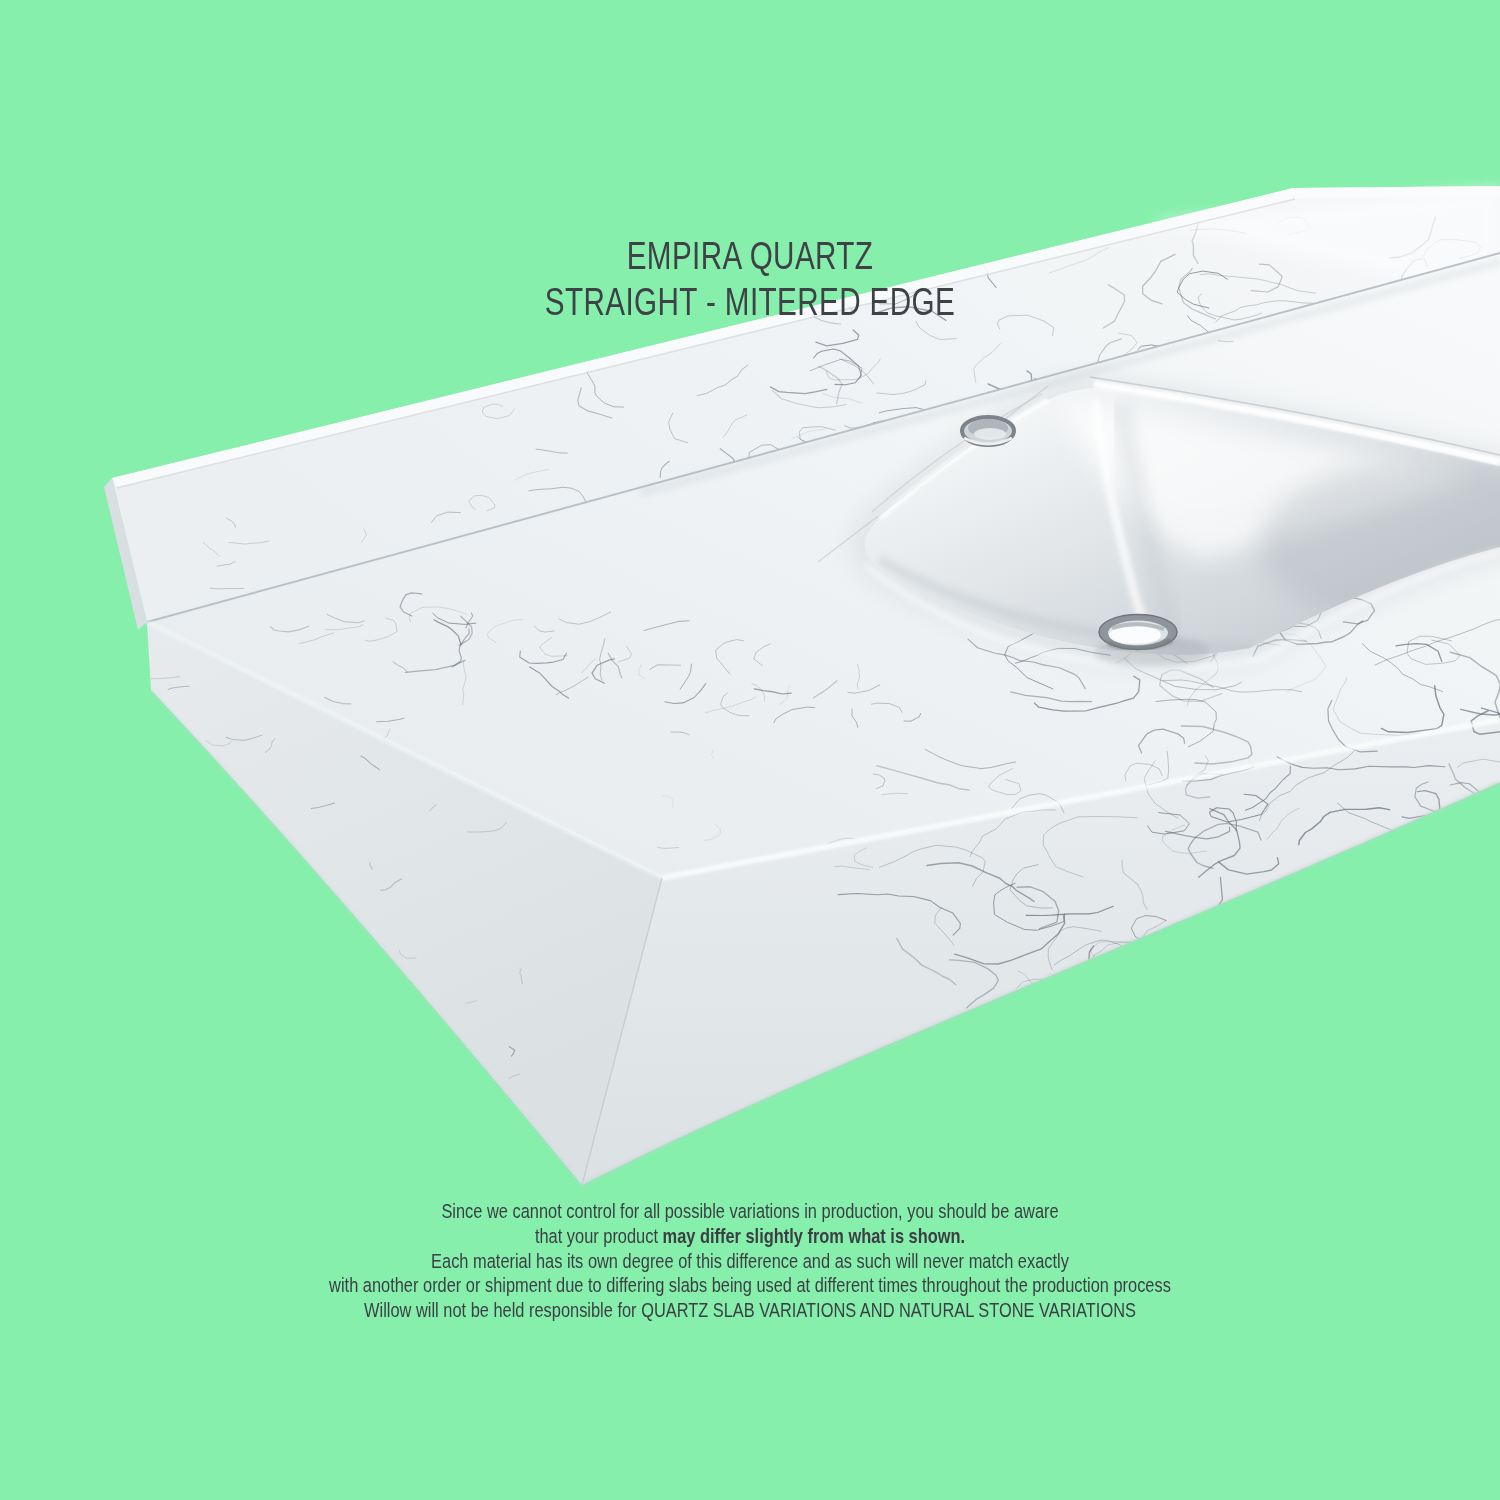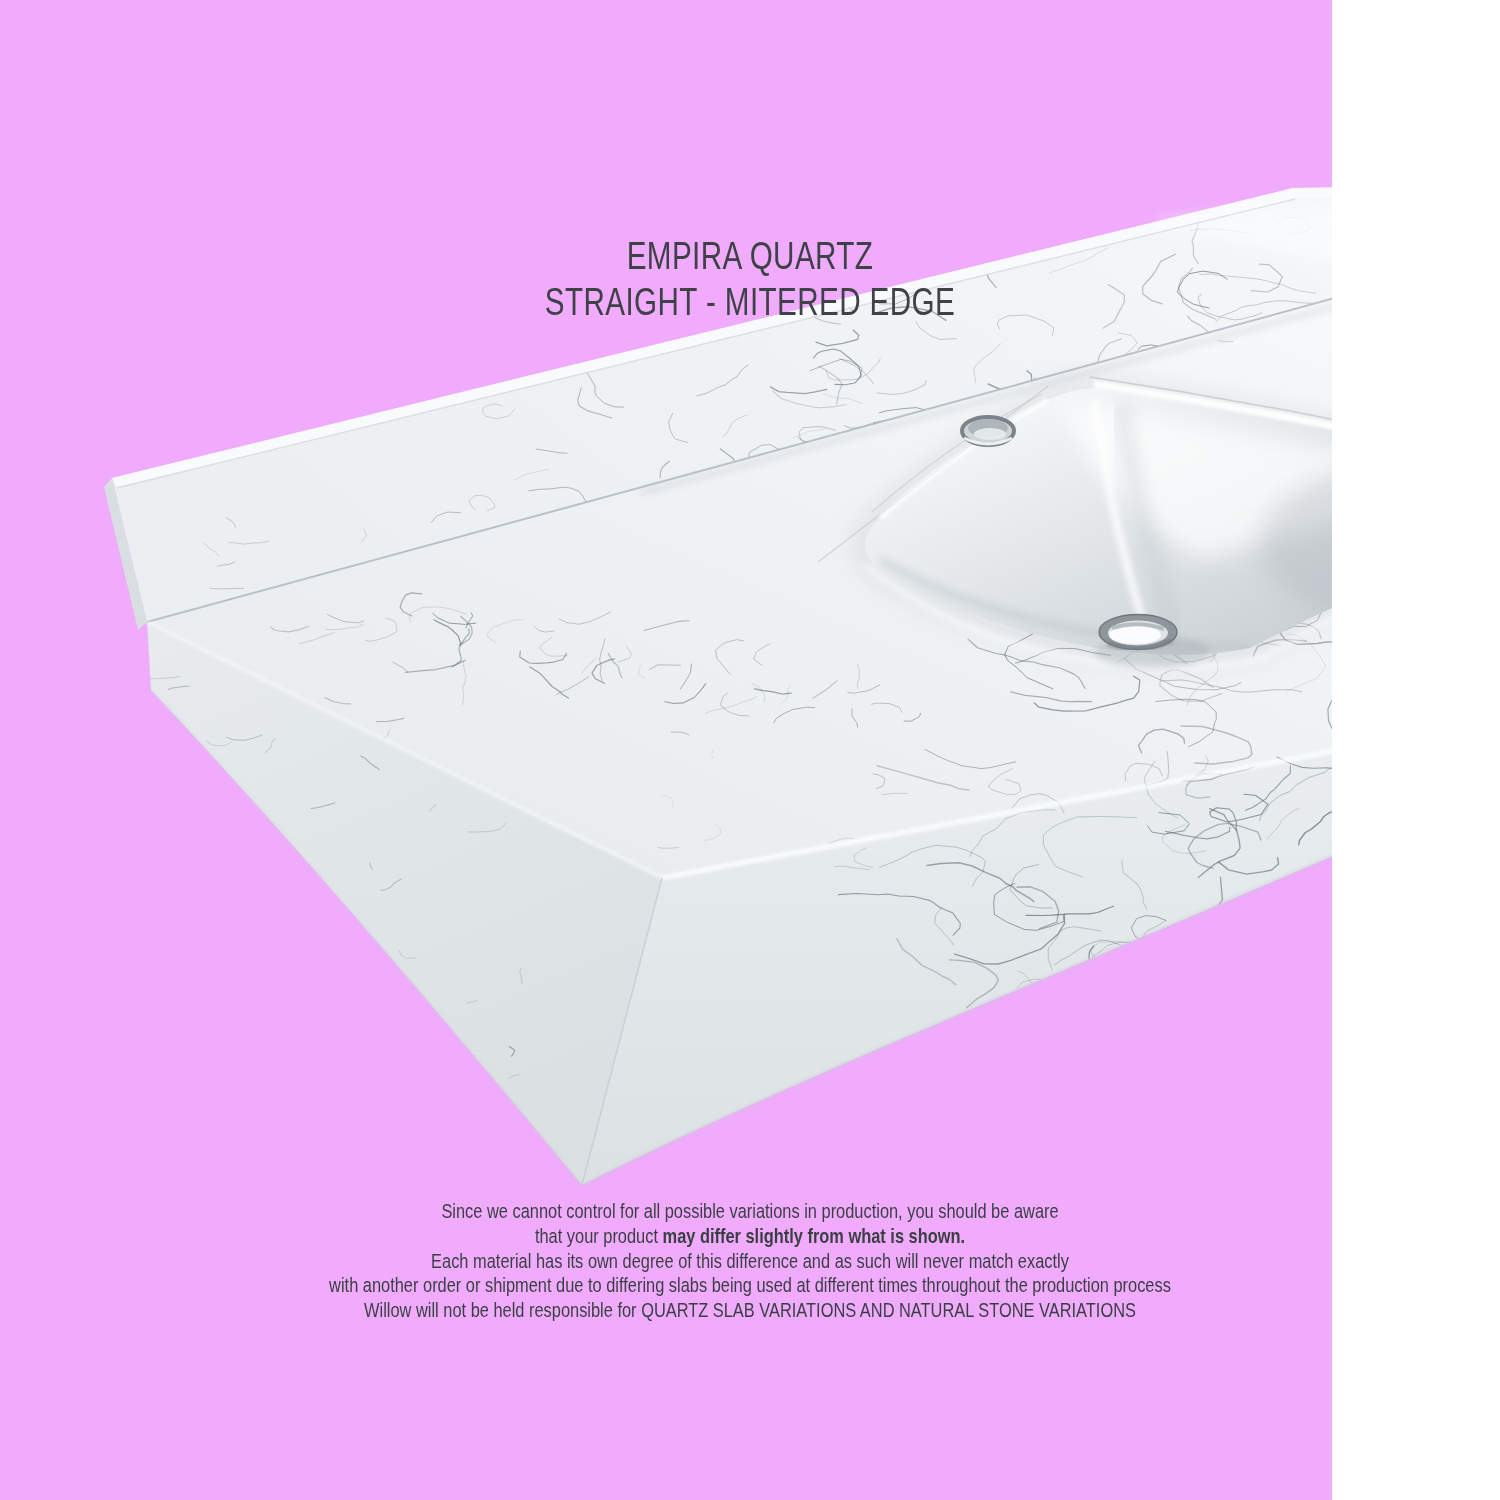--- a/index.html
+++ b/index.html
@@ -1,17 +1,17 @@
 <!DOCTYPE html>
 <html><head>
 <meta charset="utf-8">
 <style>
   html,body{margin:0;padding:0;background:#ffffff;}
   .canvas{
-    position:relative;width:1332px;height:1500px;background:#f0abfc;
+    position:relative;width:1500px;height:1500px;background:#86efac;
     overflow:hidden;font-family:"Liberation Sans", sans-serif;
   }
   .scene{position:absolute;left:0;top:0;width:1500px;height:1500px;}
   .title-block{
     position:absolute;top:233px;left:0;width:1500px;text-align:center;
     color:#3e4247;font-size:38px;line-height:46px;letter-spacing:.5px;
     transform:scaleX(.78);z-index:5;
   }
   .disclaimer-block{
     position:absolute;top:1199px;left:0;width:1500px;text-align:center;

